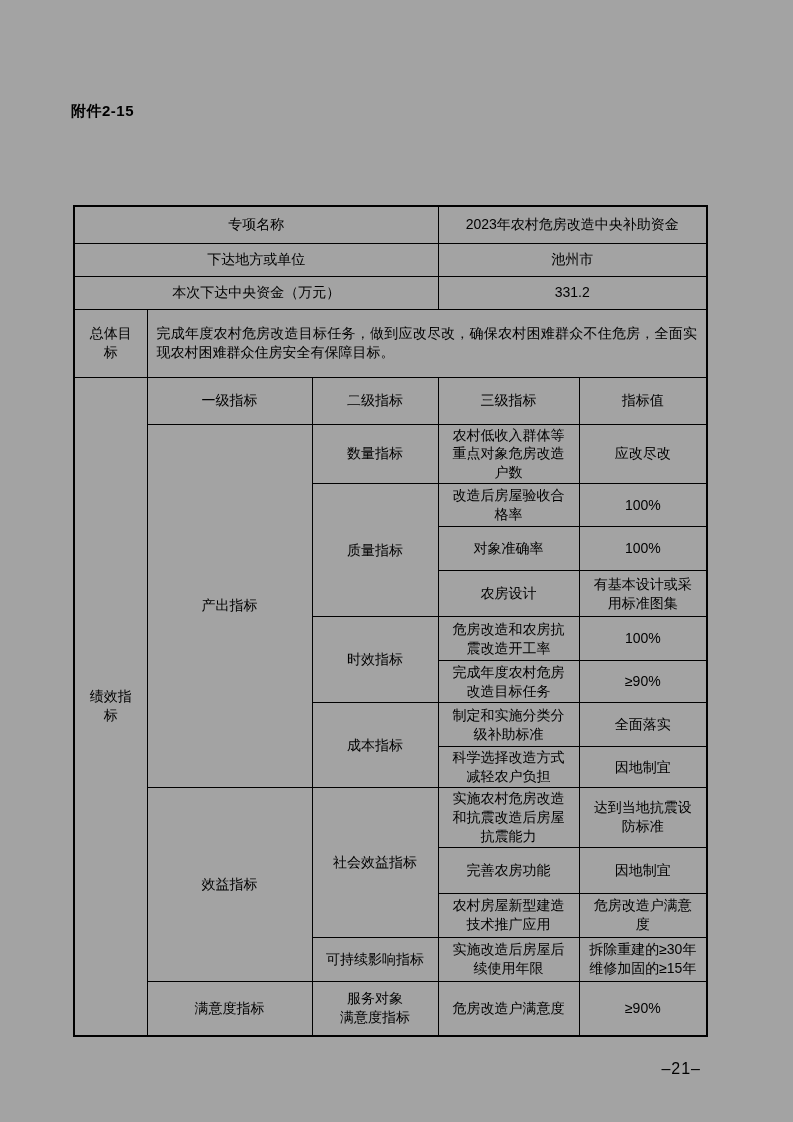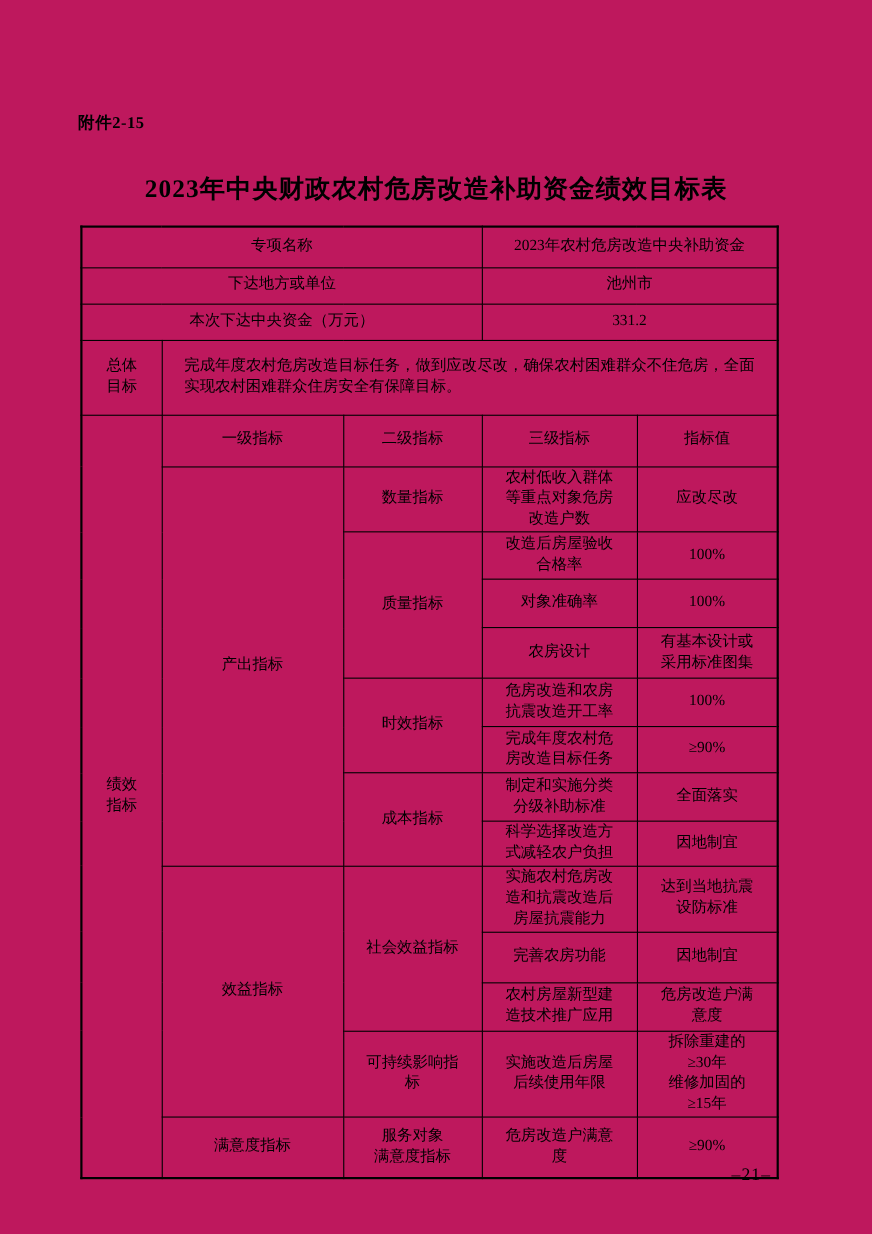--- a/index.html
+++ b/index.html
@@ -1,39 +1,39 @@
 <!DOCTYPE html>
 <html><head>
 <meta charset="utf-8">
 <style>
   html,body{margin:0;padding:0;background:#ffffff;}
   .page{
     position:relative;
     width:793px;height:1122px;
-    background:#be185d;
+    background:#a3a3a3;
     color:#000;
-    font-family:Liberation Serif, serif;
+    font-family:Liberation Sans, sans-serif;
     overflow:hidden;
   }
   .attachment{
     position:absolute;left:71px;top:102px;
     font-size:15px;font-weight:bold;letter-spacing:0.5px;
   }
   .title{
     position:absolute;left:0;top:156px;width:100%;
     text-align:center;font-size:23px;font-weight:bold;letter-spacing:1px;
   }
   table.target{
     position:absolute;left:73px;top:205px;width:633px;
     border-collapse:collapse;table-layout:fixed;
     border:2px solid #000;
   }
   table.target td{
     border:1px solid #000;
-    padding:1px 20px;
+    padding:1px 9px;
     font-size:14px;
     line-height:1.35;
     vertical-align:middle;
     overflow:hidden;
   }
   td.c{text-align:center;}
   td.l3{
     text-align:center;font-size:13.5px;padding:1px 2px 1px 3px;line-height:1.45;
   }
   td.val{
@@ -50,21 +50,20 @@
     font-size:16px;letter-spacing:1px;margin-top:20px;
   }
 </style>
 </head>
 <body>
 
 <div class="page">
 
   <div class="attachment">附件2-15</div>
 
-  <div class="title">2023年中央财政农村危房改造补助资金绩效目标表</div>
 
   <table class="target">
     <colgroup>
       <col style="width:73px">
       <col style="width:165px">
       <col style="width:126px">
       <col style="width:141px">
       <col style="width:128px">
     </colgroup>
 

